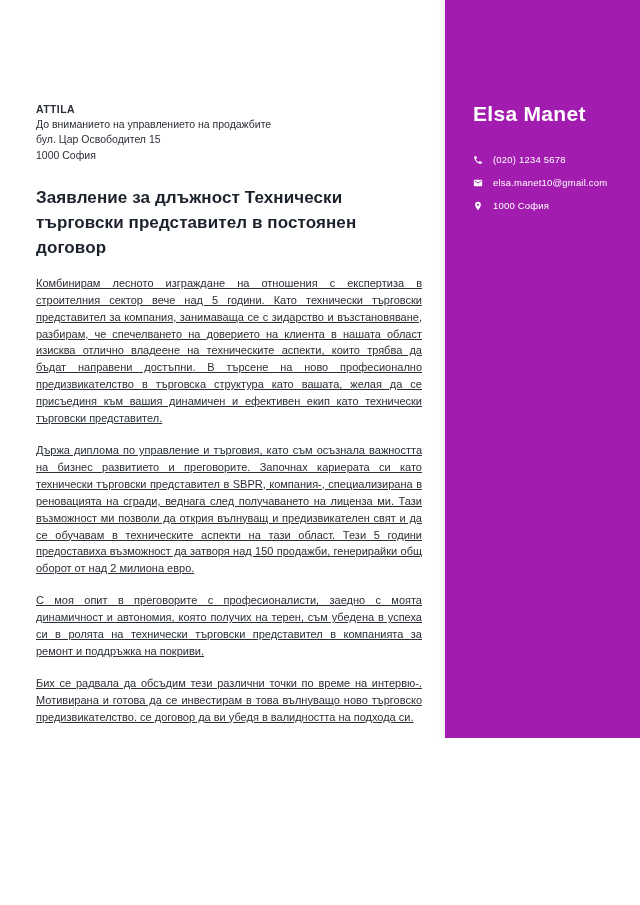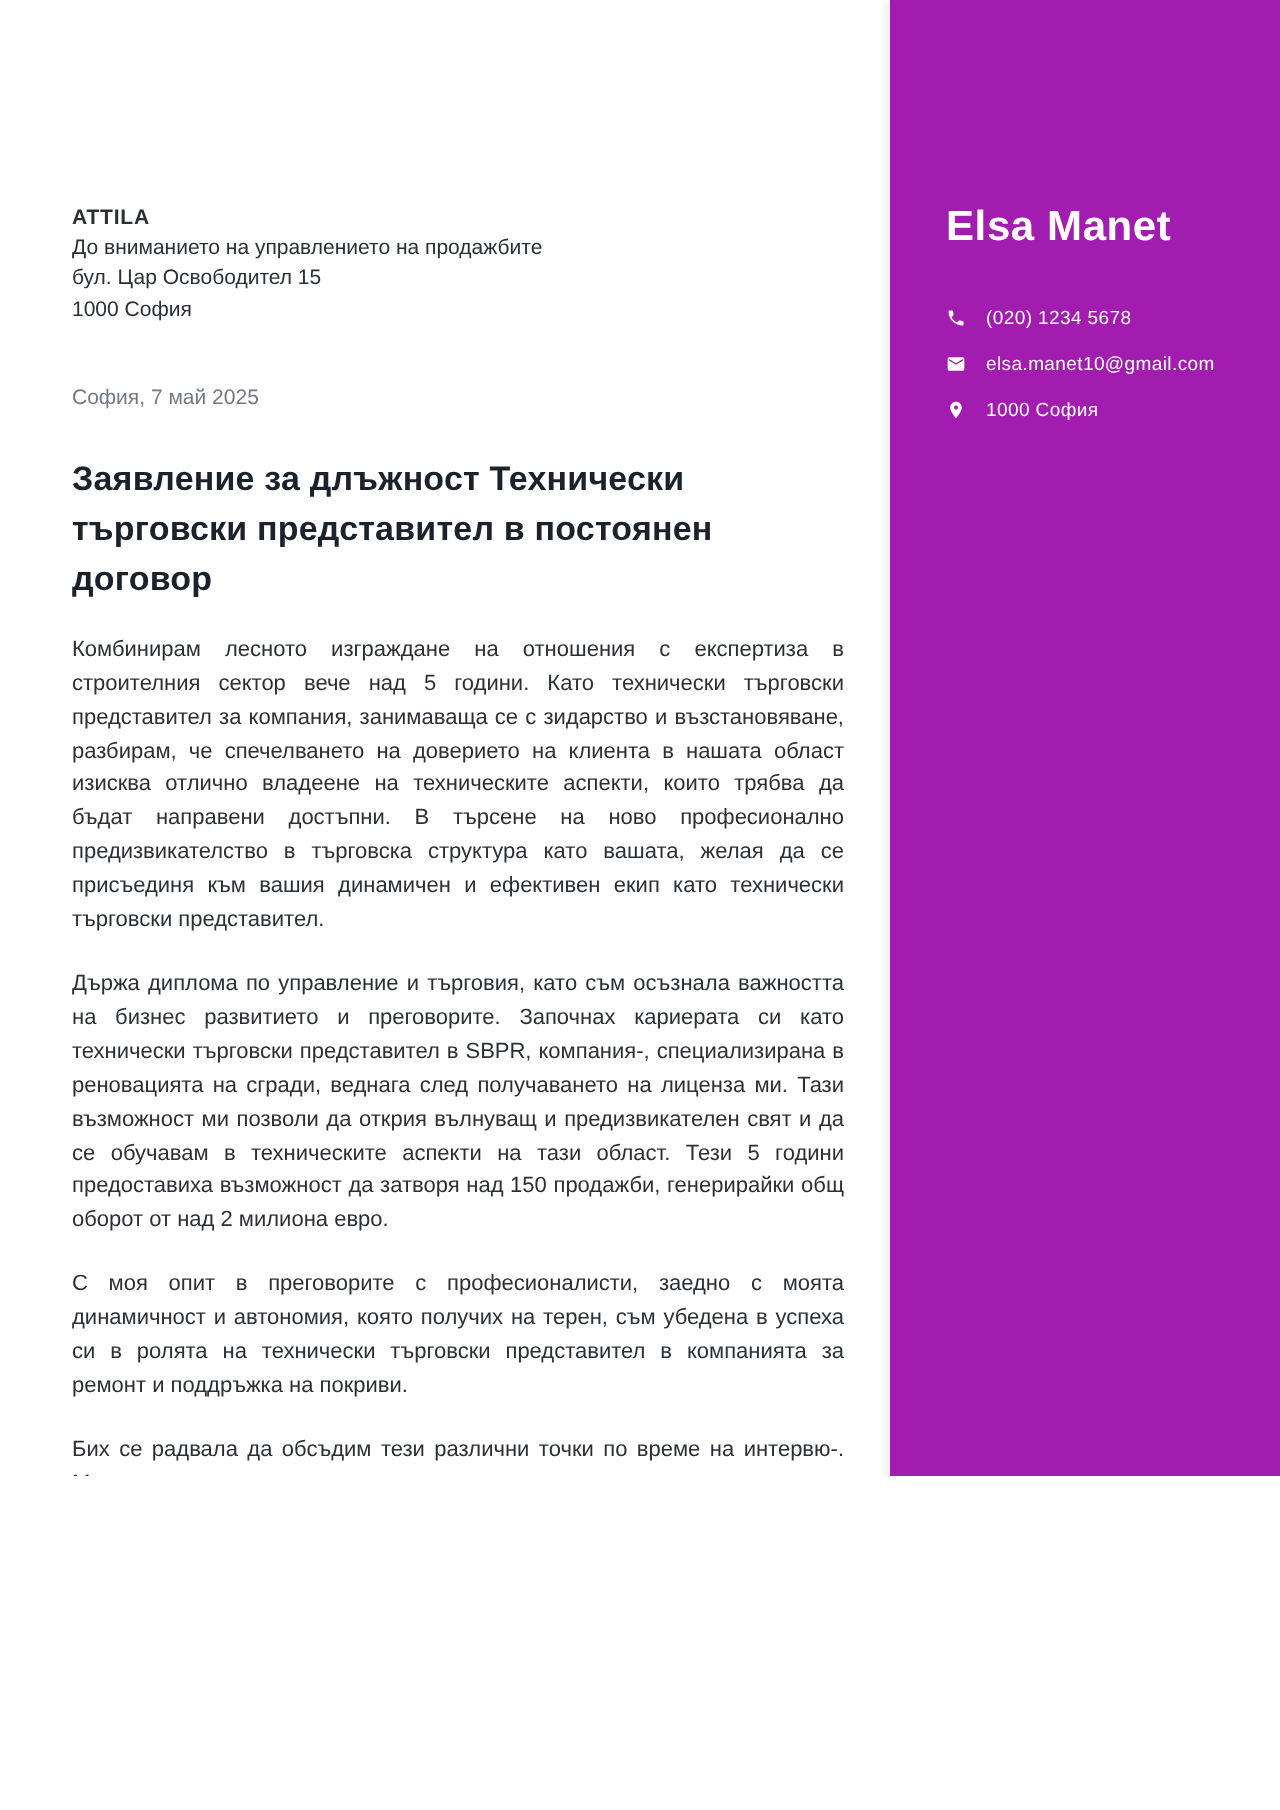--- a/index.html
+++ b/index.html
@@ -32,20 +32,21 @@
     font-size: 17px; line-height: 25px;
     font-weight: 700; color: #1b222b;
     letter-spacing: 0.1px;
   }
   .salutation { margin: 11px 0 0; font-size: 11px; line-height: 17px; }
   .para {
     margin: 15px 0 0;
     font-size: 11px; line-height: 16.9px;
     text-align: justify;
     color: #2b3036;
+    text-decoration: underline;
   }
   .closing { margin: 15px 0 0; font-size: 11px; line-height: 17px; }
   .signature { margin: 16px 0 0; font-size: 11px; line-height: 17px; text-align: center; }
 
   
   .sidebar {
     position: absolute;
     top: 0; right: 0;
     width: 195px; height: 905px;
     background: #a21caf;
@@ -57,20 +58,21 @@
   .name {
     margin: 0;
     font-size: 21px;
     font-weight: 700;
     letter-spacing: 0.3px;
     line-height: 26px;
   }
   .contacts { list-style: none; margin: 27px 0 0; padding: 0; }
   .contact-row {
     display: flex;
+    align-items: center;
     gap: 10px;
     margin-bottom: 12px;
     font-size: 9.5px;
     letter-spacing: 0.2px;
     line-height: 11px;
   }
   .contact-icon { flex: 0 0 auto; width: 10px; height: 10px; }
   .contact-icon svg { width: 10px; height: 10px; fill: #ffffff; display: block; }
 </style>
 </head>
@@ -80,21 +82,20 @@
 
   <div class="main">
 
     <div class="recipient">
       <div class="recipient-company">ATTILA</div>
       <div>До вниманието на управлението на продажбите</div>
       <div>бул. Цар Освободител 15</div>
       <div>1000 София</div>
     </div>
 
-    <div class="dateline">София, 7 май 2025</div>
 
     <h1 class="subject">Заявление за длъжност Технически търговски представител в постоянен договор</h1>
 
 
     <p class="para">Комбинирам лесното изграждане на отношения с експертиза в строителния сектор вече над  5 години. Като технически търговски представител за компания, занимаваща се с зидарство и възстановяване, разбирам, че спечелването на доверието на клиента в нашата област изисква отлично владеене на техническите аспекти, които трябва да бъдат направени достъпни. В търсене на ново професионално предизвикателство в търговска структура като вашата, желая да се присъединя към вашия динамичен и ефективен екип като технически търговски представител.</p>
     <p class="para">Държа диплома по управление и търговия, като съм осъзнала важността на бизнес развитието и преговорите. Започнах кариерата си като технически търговски представител в SBPR, компания-, специализирана в реновацията на сгради, веднага след получаването на лиценза ми. Тази възможност ми позволи да открия вълнуващ и предизвикателен свят и да се обучавам в техническите аспекти на тази област. Тези 5 години предоставиха възможност да затворя над 150 продажби, генерирайки общ оборот от над 2 милиона евро.</p>
     <p class="para">С моя опит в преговорите с професионалисти, заедно с моята динамичност и автономия, която получих на терен, съм убедена в успеха си в ролята на технически търговски представител в компанията за ремонт и поддръжка на покриви.</p>
     <p class="para">Бих се радвала да обсъдим тези различни точки по време на интервю-. Мотивирана и готова да се инвестирам в това вълнуващо ново търговско предизвикателство. се договор да ви убедя в валидността на подхода си.</p>
 
 

